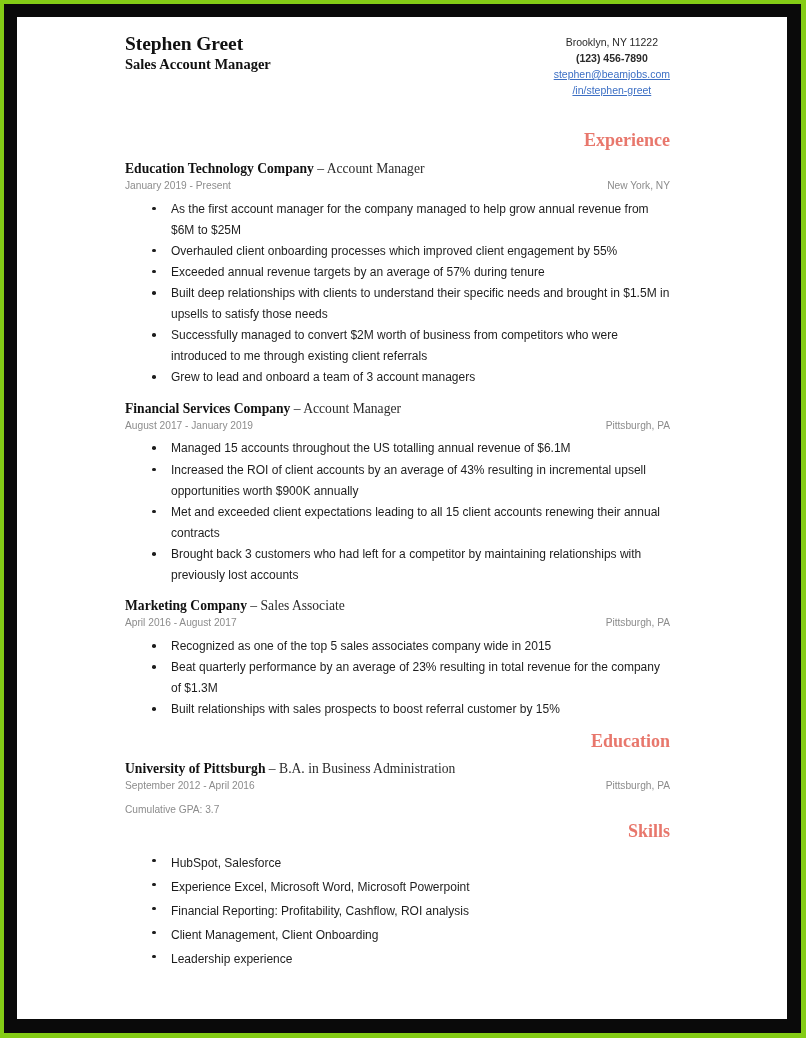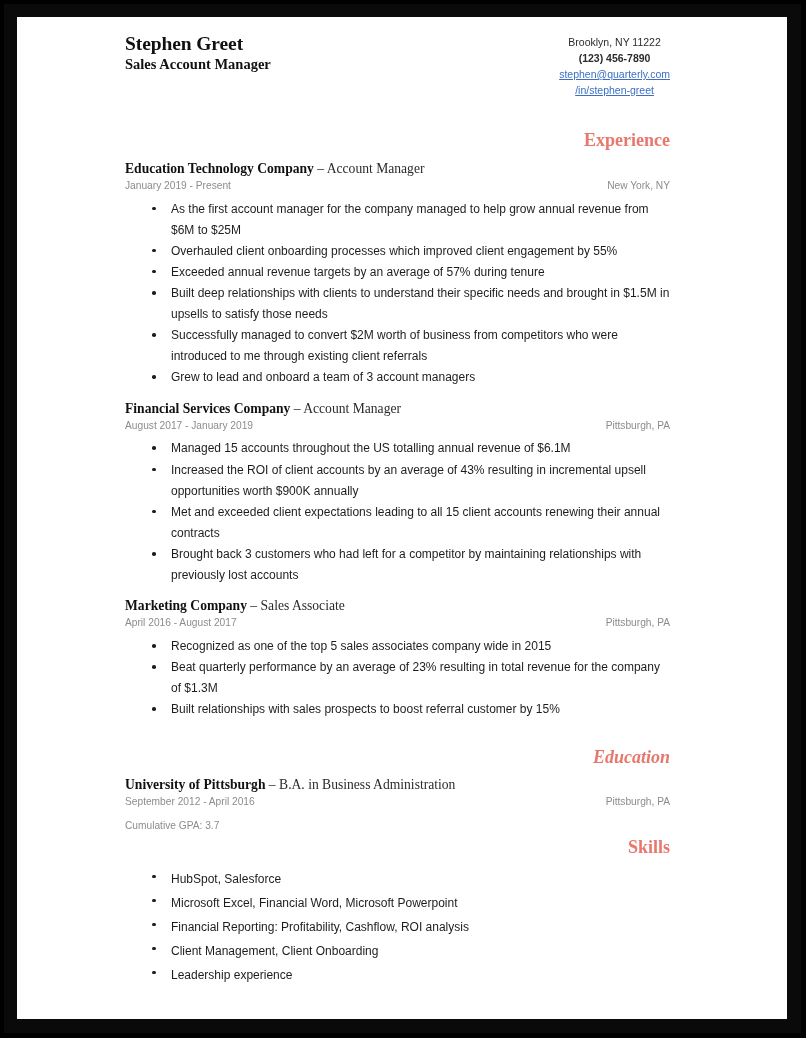--- a/index.html
+++ b/index.html
@@ -12,21 +12,21 @@
     height: 1038px;
     overflow: hidden;
     font-family: "Liberation Sans", sans-serif;
   }
 
   
   .frame-outer {
     position: absolute;
     left: 0; top: 0;
     width: 806px; height: 1038px;
-    background: #000000;
+    background: #84cc16;
     box-sizing: border-box;
     padding: 4px 5px 5px 4px;
   }
   .frame-black {
     width: 100%;
     height: 100%;
     background: #0a0a0a;
     box-sizing: border-box;
     padding: 13px 14px 14px 13px;
   }
@@ -96,21 +96,21 @@
   .section { margin-bottom: 2px; }
   .section-heading {
     font-family: "Liberation Serif", serif;
     font-weight: bold;
     font-size: 18px;
     color: #e8776c;
     line-height: 1.1;
     margin-bottom: 9px;
     text-align: right;
   }
-  .section-heading.education-heading { margin-top: 27px; font-style: italic; }
+  .section-heading.education-heading { margin-top: 11px; }
   .section-heading.skills-heading { }
 
   
   .entry { margin-bottom: 4px; }
   .entry-title {
     font-family: "Liberation Serif", serif;
     font-size: 13.6px;
     color: #111111;
     line-height: 1.26;
   }
@@ -174,21 +174,21 @@
   <div class="content">
 
     <div class="header">
       <div class="name-block">
         <div class="full-name">Stephen Greet</div>
         <div class="job-title">Sales Account Manager</div>
       </div>
       <div class="contact-block">
         <div class="contact-line">Brooklyn, NY 11222</div>
         <div class="contact-line bold">(123) 456-7890</div>
-        <a class="contact-link">stephen@quarterly.com</a>
+        <a class="contact-link">stephen@beamjobs.com</a>
         <a class="contact-link">/in/stephen-greet</a>
       </div>
     </div>
 
     <div class="section">
       <div class="section-heading">Experience</div>
 
       <div class="entry">
         <div class="entry-title"><span class="entry-org">Education Technology Company</span><span class="entry-sep"> – </span><span class="entry-role">Account Manager</span></div>
         <div class="entry-meta">
@@ -242,21 +242,21 @@
           <div class="entry-location">Pittsburgh, PA</div>
         </div>
         <div class="entry-extra">Cumulative GPA: 3.7</div>
       </div>
     </div>
 
     <div class="section">
       <div class="section-heading skills-heading">Skills</div>
       <ul class="bullets skills-list">
         <li>HubSpot, Salesforce</li>
-        <li>Microsoft Excel, Financial Word, Microsoft Powerpoint</li>
+        <li>Experience Excel, Microsoft Word, Microsoft Powerpoint</li>
         <li>Financial Reporting: Profitability, Cashflow, ROI analysis</li>
         <li>Client Management, Client Onboarding</li>
         <li>Leadership experience</li>
       </ul>
     </div>
 
   </div>
 </div>
 </div>
 </div>

